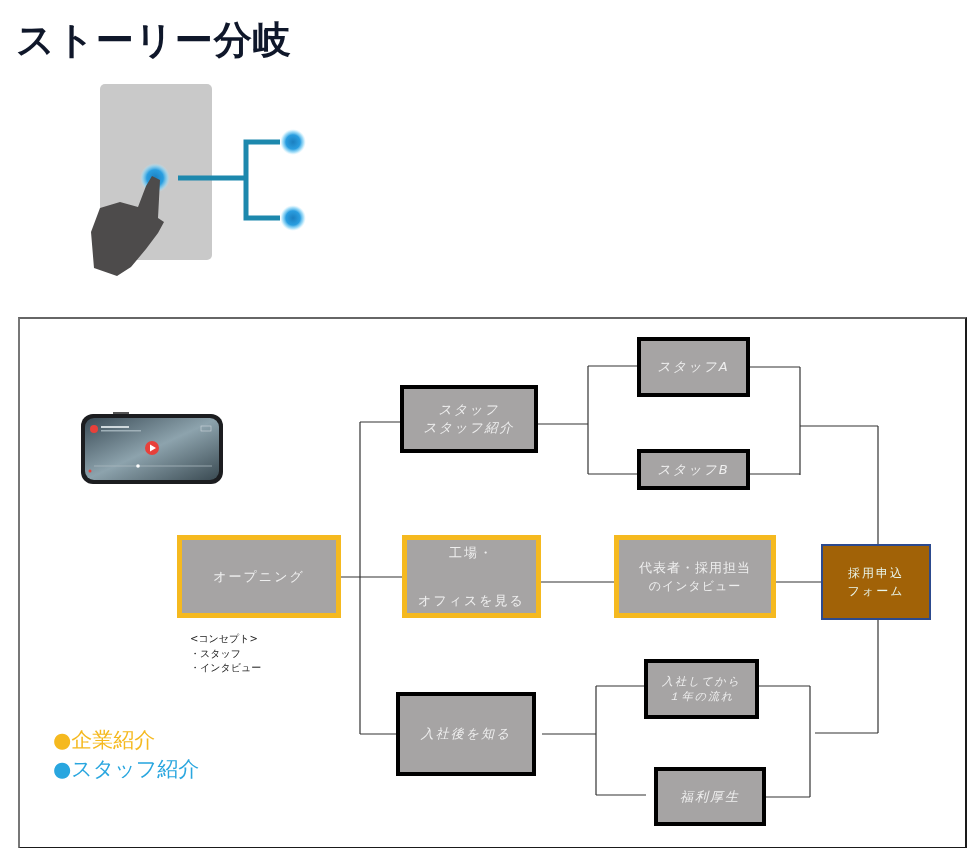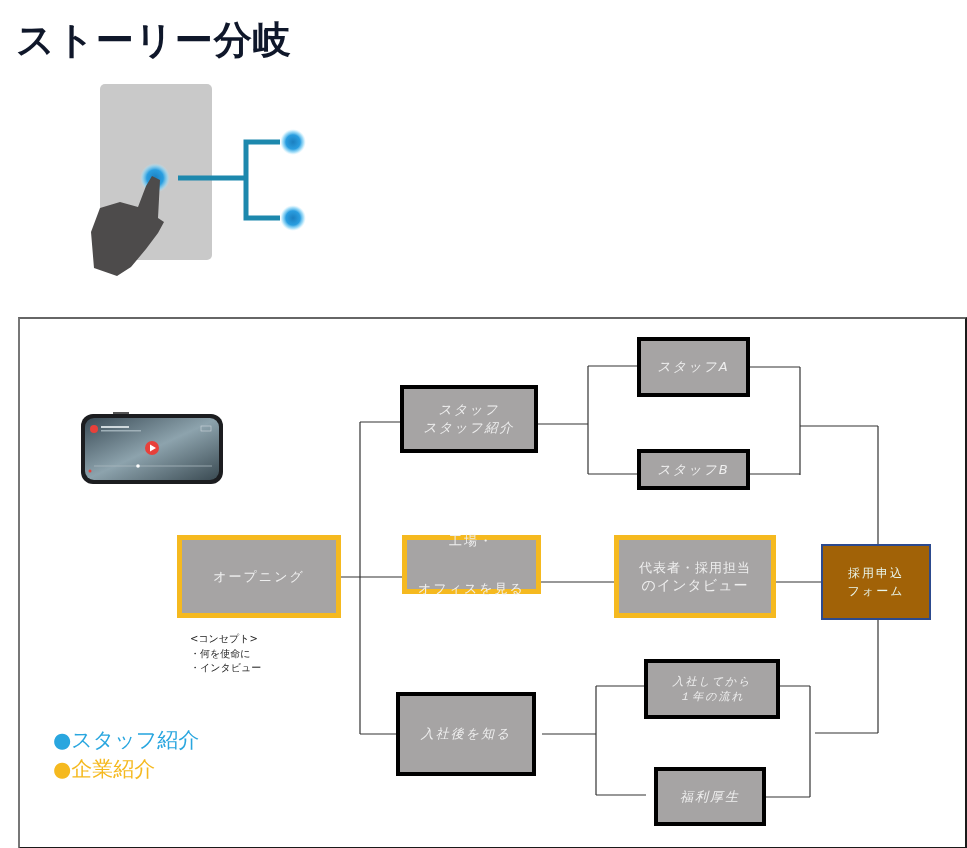--- a/index.html
+++ b/index.html
@@ -118,62 +118,62 @@
 
 <div class="node company" style="left:177px;top:535px;width:164px;height:83px;">
   <span>オープニング</span>
 </div>
 
 <div class="node staff" style="left:400px;top:385px;width:138px;height:68px;">
   <span>スタッフ</span>
   <span>スタッフ紹介</span>
 </div>
 
-<div class="node company" style="left:402px;top:535px;width:139px;height:59px;gap:30px;">
+<div class="node company" style="left:402px;top:535px;width:139px;height:83px;gap:30px;">
   <span>工場・</span>
   <span>オフィスを見る</span>
 </div>
 
 <div class="node staff" style="left:396px;top:692px;width:140px;height:84px;">
   <span>入社後を知る</span>
 </div>
 
 <div class="node staff" style="left:637px;top:337px;width:113px;height:60px;">
   <span>スタッフA</span>
 </div>
 
 <div class="node staff" style="left:637px;top:449px;width:113px;height:41px;">
   <span>スタッフB</span>
 </div>
 
 <div class="node company" style="left:614px;top:535px;width:162px;height:83px;letter-spacing:1px;">
   <span>代表者・採用担当</span>
-  <span class="sub" style="font-size:14px;font-family:Liberation Serif, serif;">のインタビュー</span>
+  <span class="sub" style="font-size:12px;">のインタビュー</span>
 </div>
 
-<div class="node staff small" style="left:644px;top:659px;width:136px;height:60px;">
+<div class="node staff small" style="left:644px;top:659px;width:115px;height:60px;">
   <span>入社してから</span>
   <span>１年の流れ</span>
 </div>
 
 <div class="node staff" style="left:646px;top:767px;width:112px;height:59px;margin-left:8px;">
   <span>福利厚生</span>
 </div>
 
 <div class="node goal" style="left:821px;top:544px;width:110px;height:76px;font-size:12px;">
   <span>採用申込</span>
   <span>フォーム</span>
 </div>
 
 <div id="concept" class="abs">
   <div>&lt;コンセプト&gt;</div>
-  <div>・何を使命に</div>
+  <div>・スタッフ</div>
   <div>・インタビュー</div>
 </div>
 
 <div id="legend" class="abs">
+  <div class="legend-item" style="color:#f5b91f;">
+    <span>●</span><span>企業紹介</span>
+  </div>
   <div class="legend-item" style="color:#29a6df;">
     <span>●</span><span>スタッフ紹介</span>
-  </div>
-  <div class="legend-item" style="color:#f5b91f;">
-    <span>●</span><span>企業紹介</span>
   </div>
 </div>
 
 </body></html>

